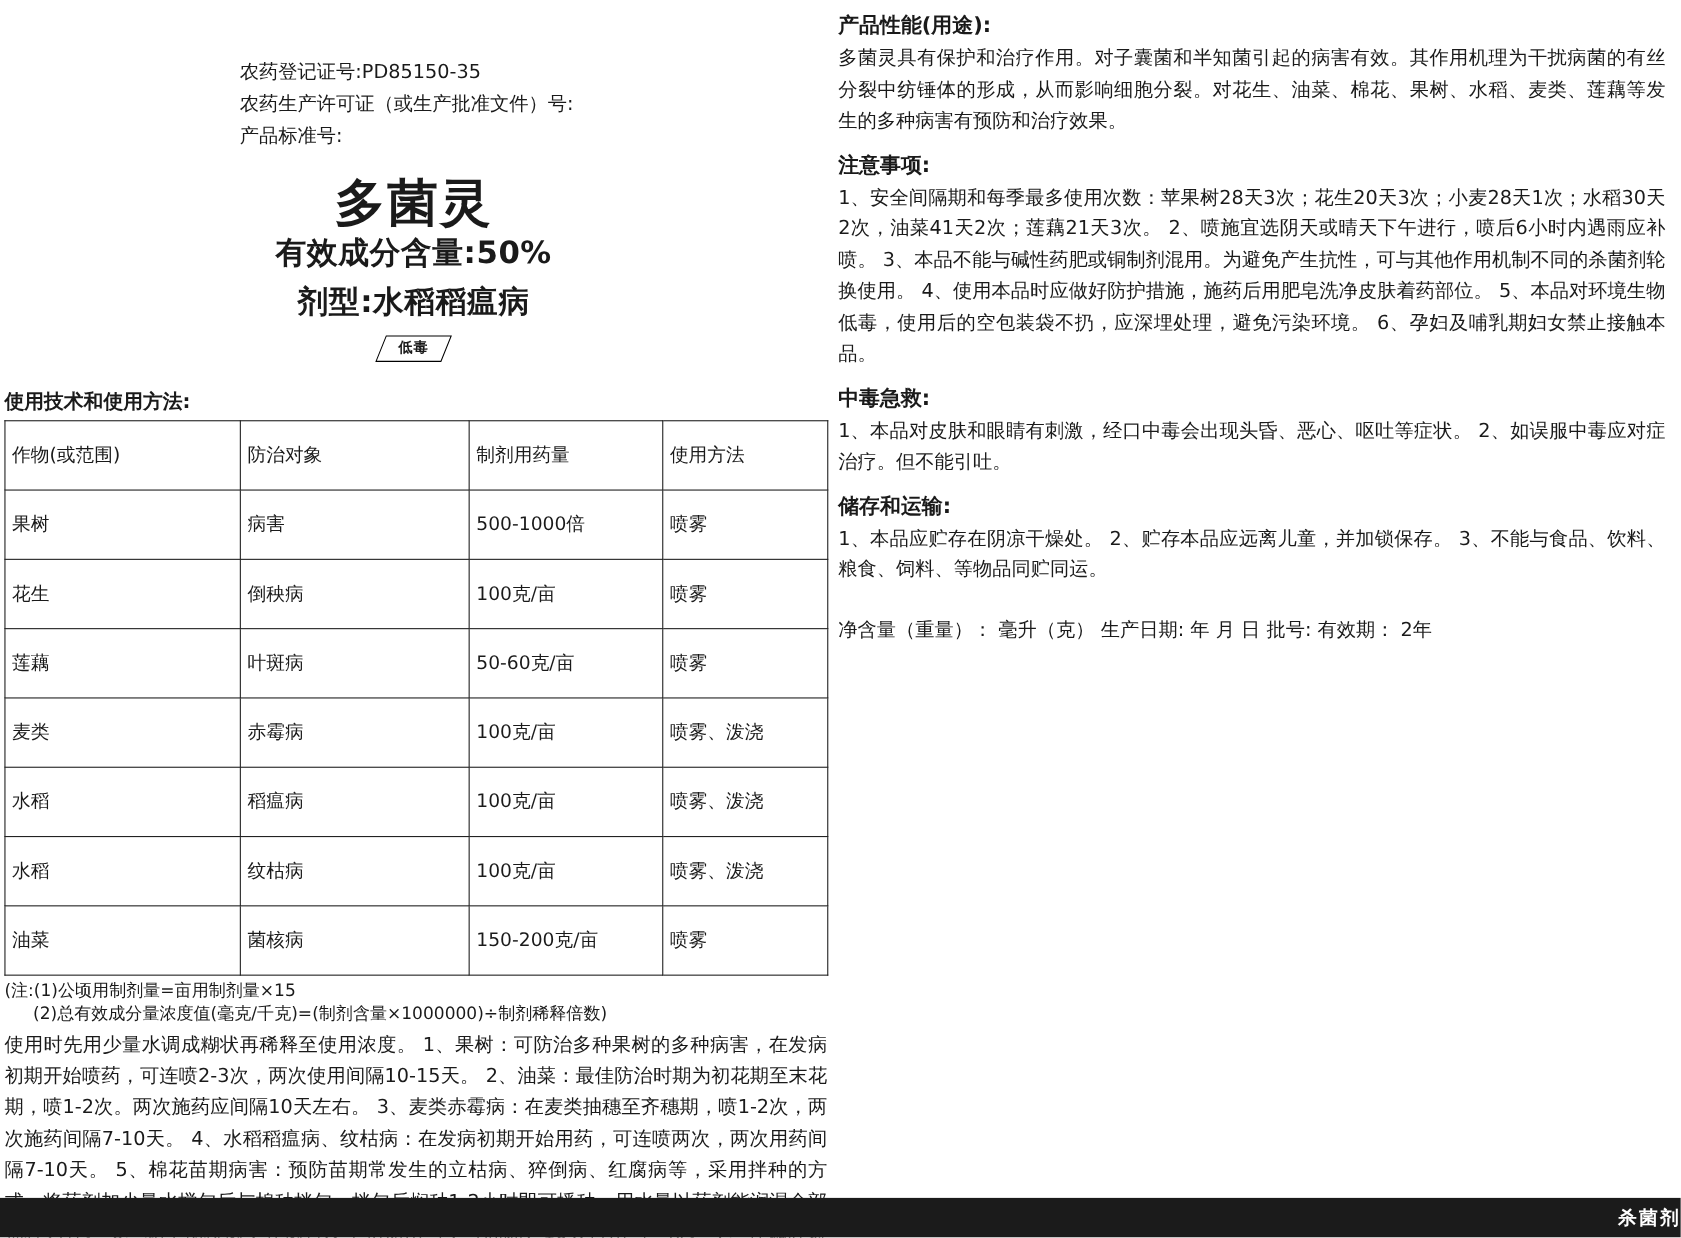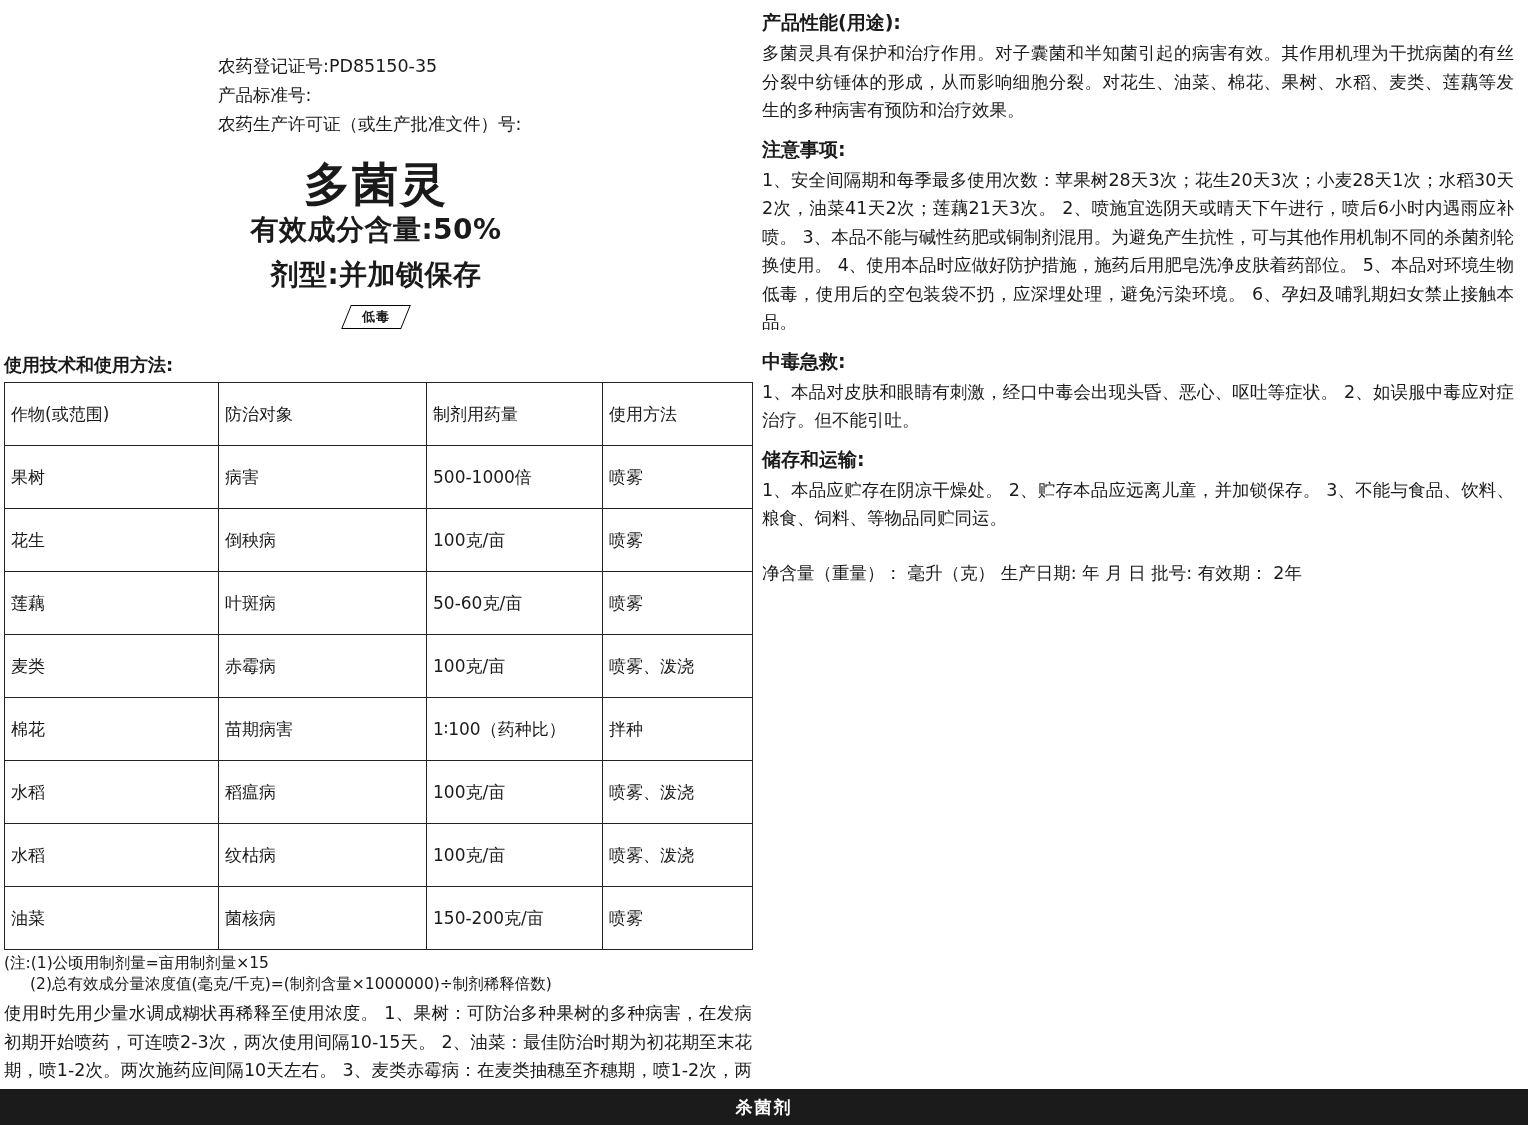--- a/index.html
+++ b/index.html
@@ -159,41 +159,41 @@
     left: 0;
     bottom: 0;
     width: 1528px;
     height: 36px;
     background: #1b1b1b;
     color: #ffffff;
     font-size: 17px;
     font-weight: bold;
     display: flex;
     align-items: center;
-    justify-content: center;
+    justify-content: flex-end;
     letter-spacing: 2px;
   }
 </style>
 </head>
 <body>
 
 <div class="page">
 
   <div class="left-col">
 
     <div class="reg-block">
       <div class="reg-line">农药登记证号:PD85150-35</div>
+      <div class="reg-line">农药生产许可证（或生产批准文件）号:</div>
       <div class="reg-line">产品标准号:</div>
-      <div class="reg-line">农药生产许可证（或生产批准文件）号:</div>
     </div>
 
     <div class="title-block">
       <div class="prod-name">多菌灵</div>
       <div class="prod-spec">有效成分含量:50%</div>
-      <div class="prod-spec">剂型:并加锁保存</div>
+      <div class="prod-spec">剂型:水稻稻瘟病</div>
     </div>
 
     <div class="tox-diamond-wrap">
       <div class="tox-diamond">
         <span>低毒</span>
       </div>
     </div>
 
     <div class="sec-heading">使用技术和使用方法:</div>
 
@@ -229,26 +229,20 @@
           <td>50-60克/亩</td>
           <td>喷雾</td>
         </tr>
         <tr>
           <td>麦类</td>
           <td>赤霉病</td>
           <td>100克/亩</td>
           <td>喷雾、泼浇</td>
         </tr>
         <tr>
-          <td>棉花</td>
-          <td>苗期病害</td>
-          <td>1∶100（药种比）</td>
-          <td>拌种</td>
-        </tr>
-        <tr>
           <td>水稻</td>
           <td>稻瘟病</td>
           <td>100克/亩</td>
           <td>喷雾、泼浇</td>
         </tr>
         <tr>
           <td>水稻</td>
           <td>纹枯病</td>
           <td>100克/亩</td>
           <td>喷雾、泼浇</td>

